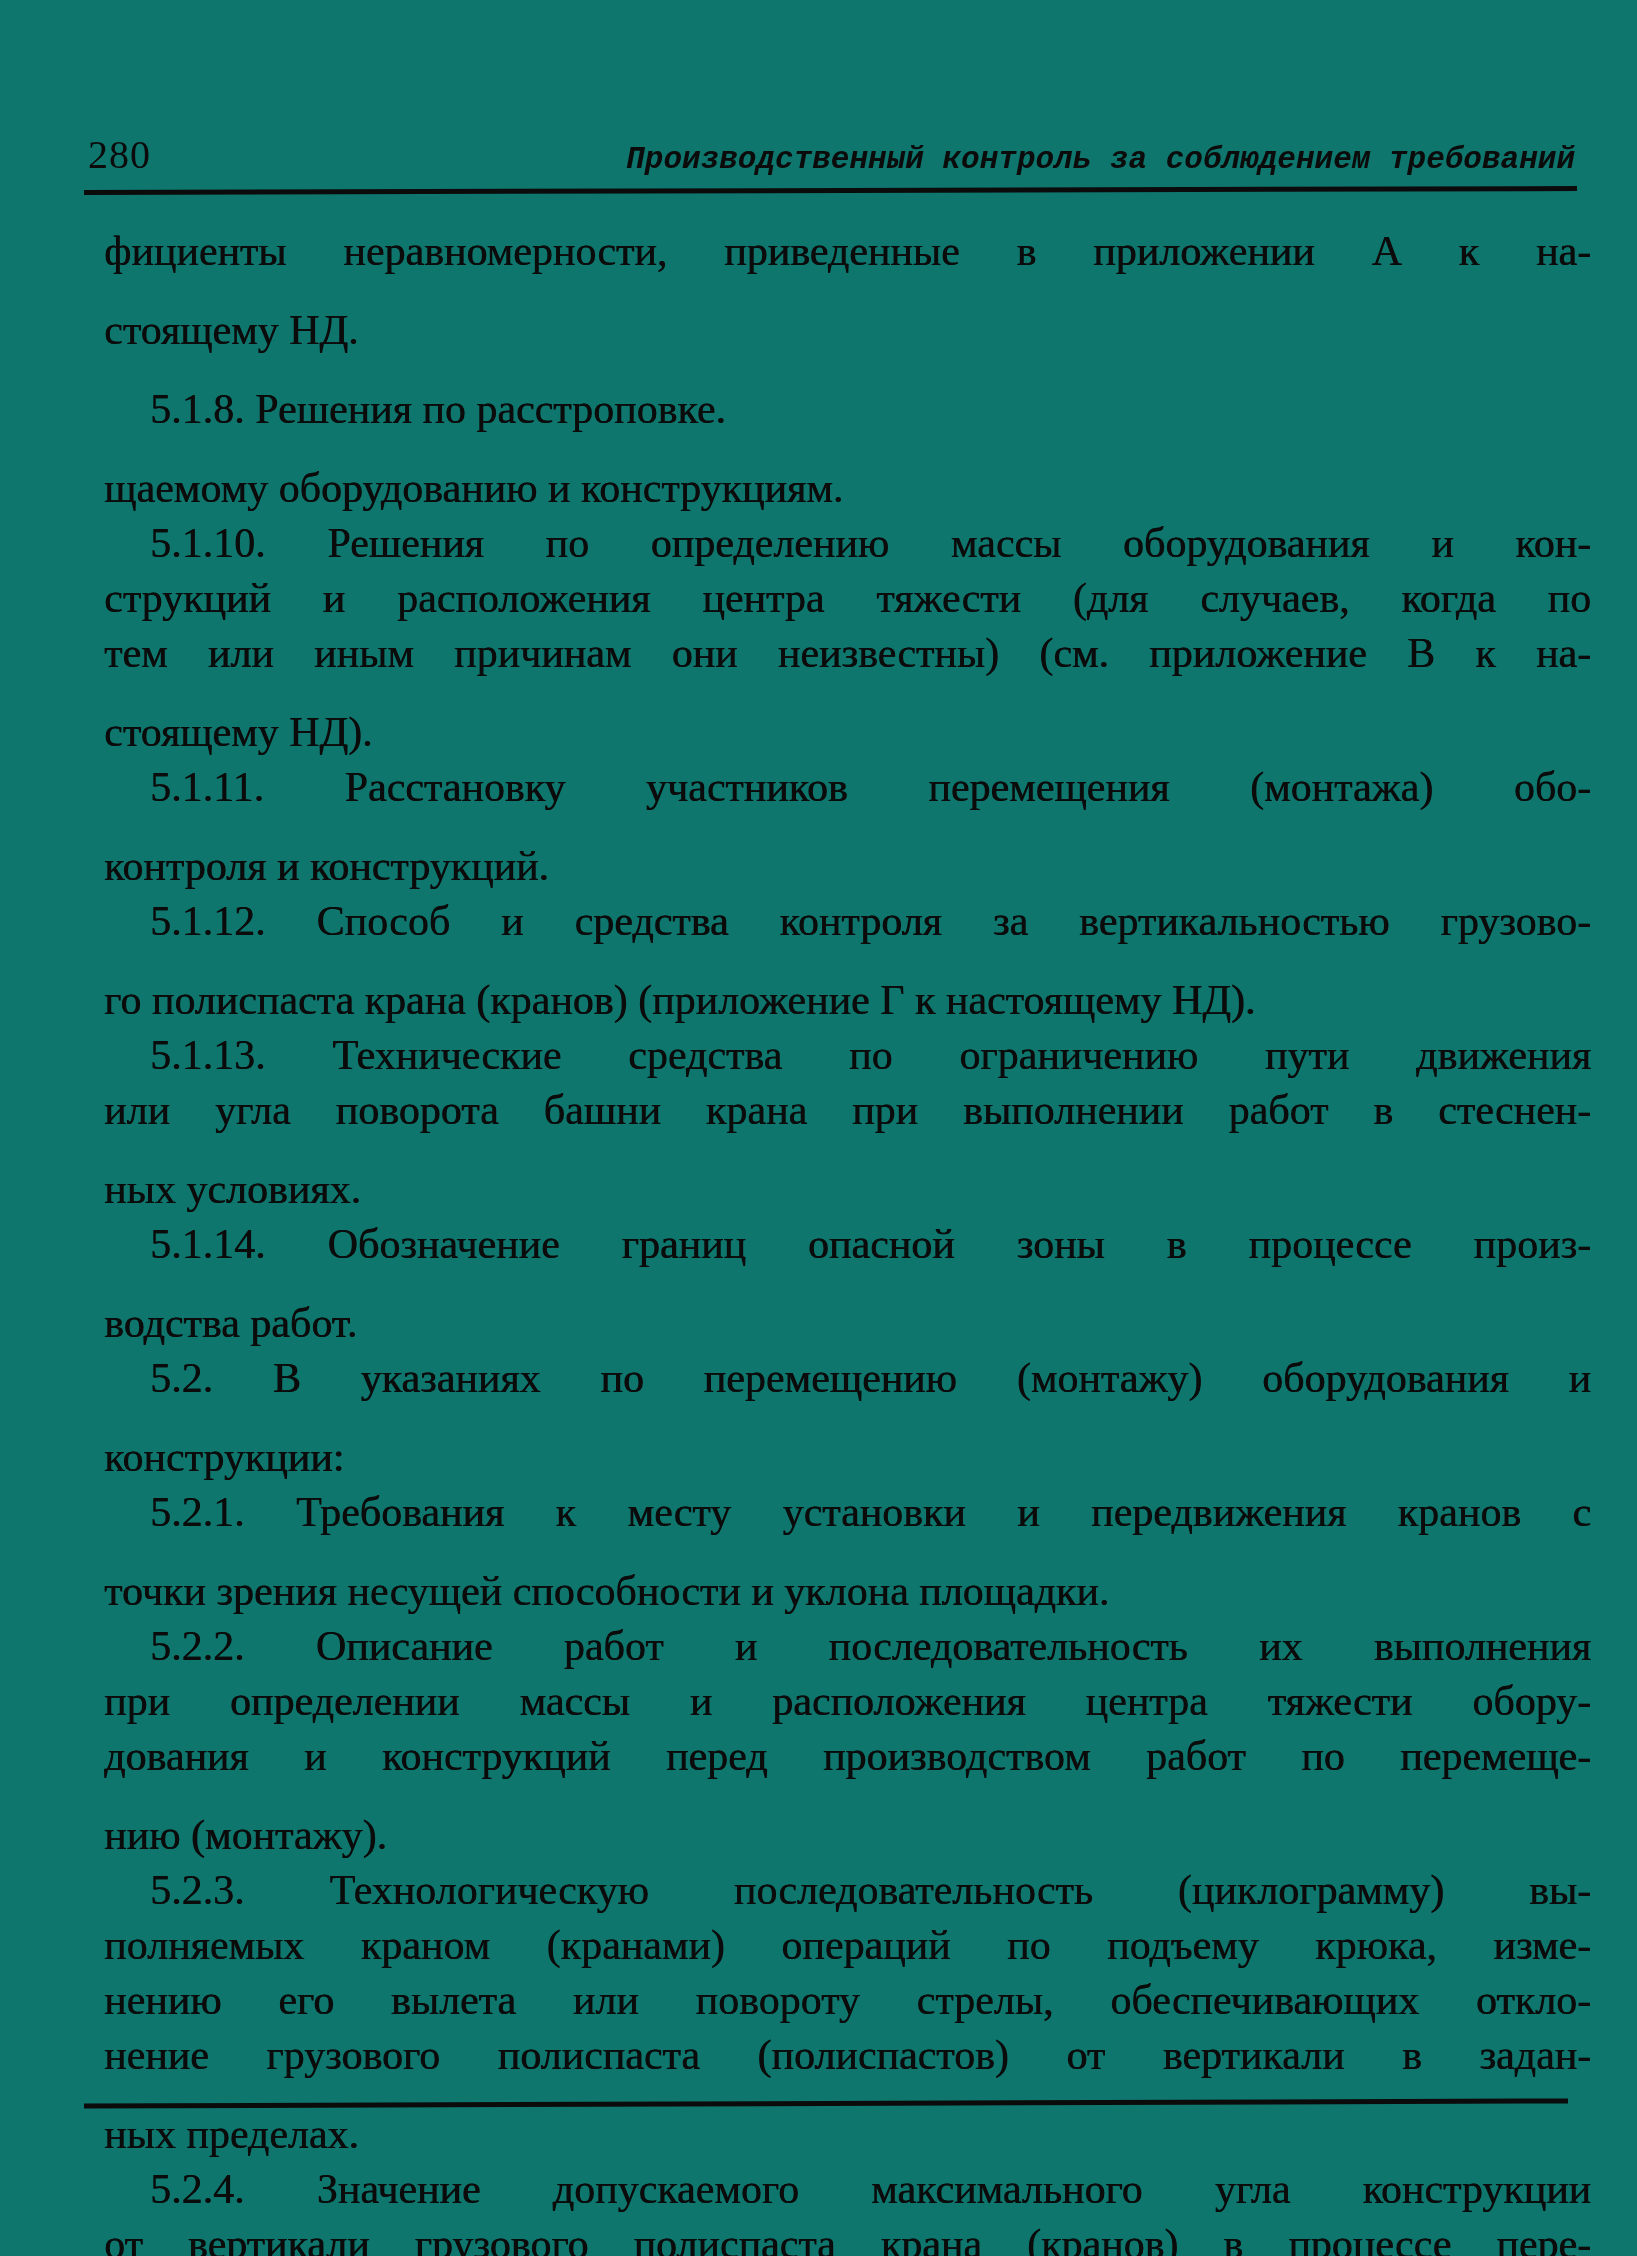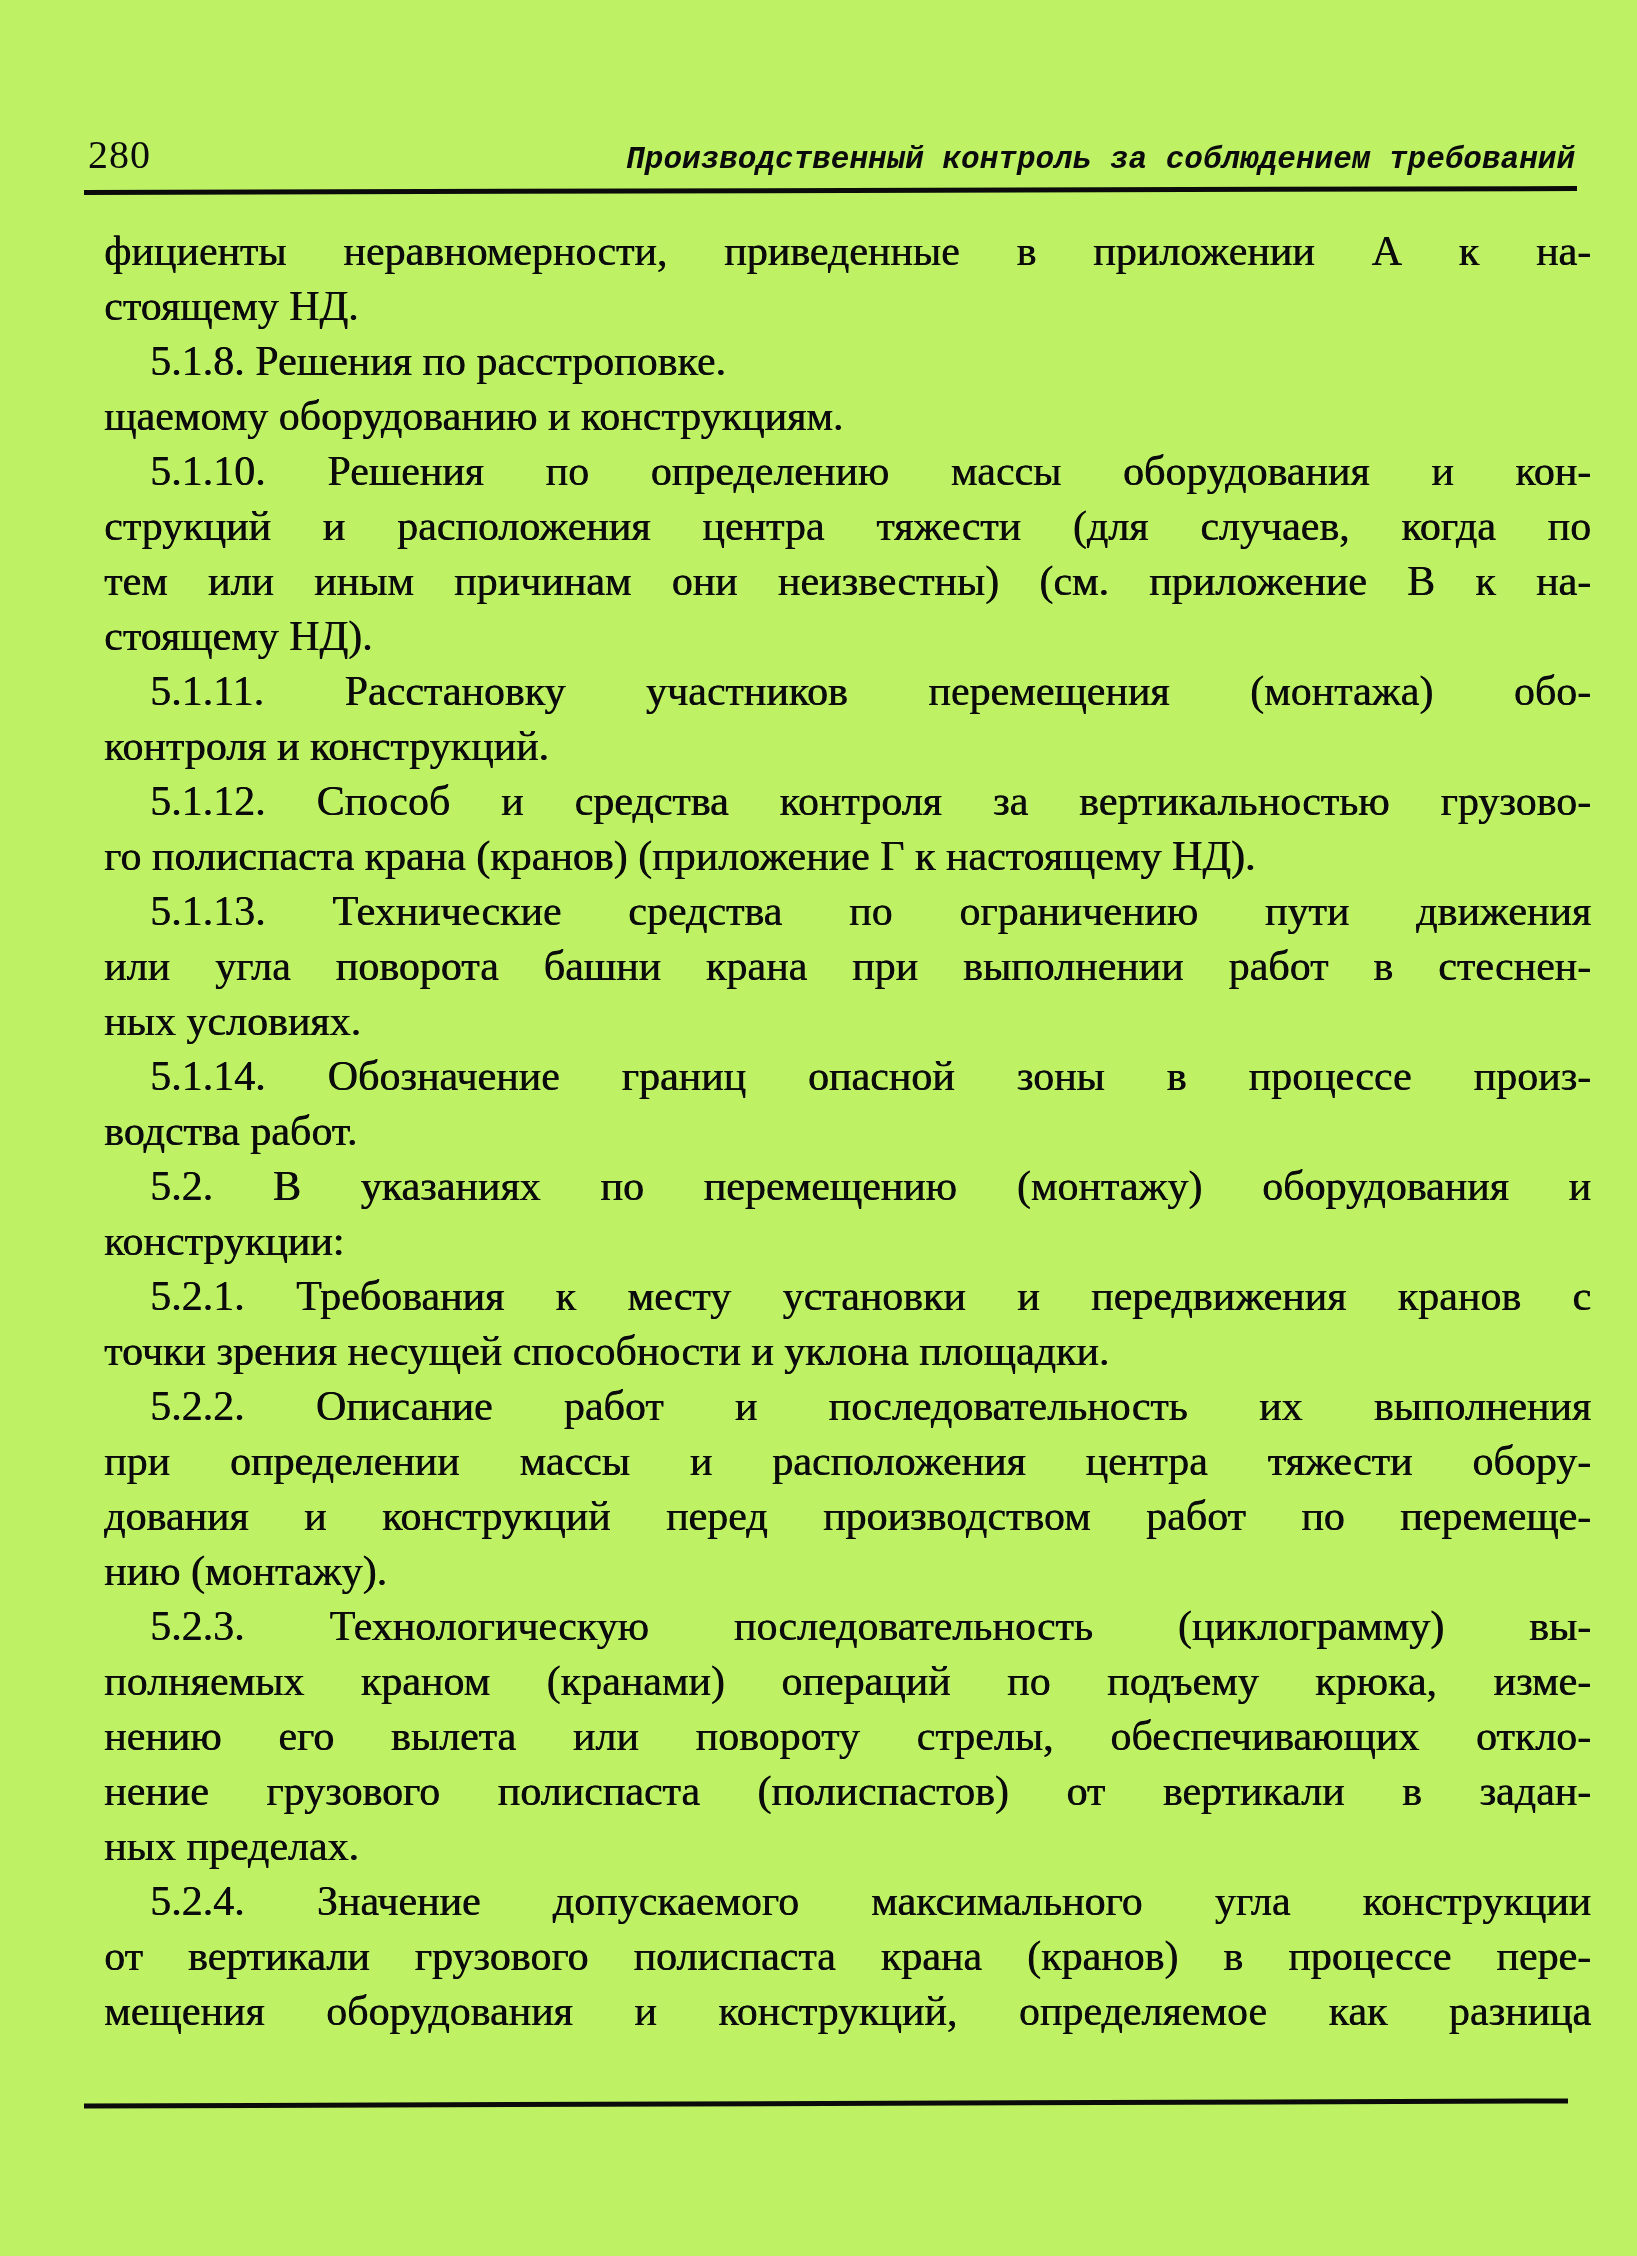--- a/index.html
+++ b/index.html
@@ -4,21 +4,21 @@
 <style>
   html, body {
     margin: 0;
     padding: 0;
     background: #ffffff;
   }
   .page {
     position: relative;
     width: 1637px;
     height: 2257px;
-    background: #bef264;
+    background: #0f766e;
     color: #0b0b0b;
     font-family: "Liberation Serif", "DejaVu Serif", serif;
     overflow: hidden;
   }
   .header {
     position: absolute;
     top: 128px;
     left: 88px;
     width: 1487px;
     height: 54px;
@@ -60,20 +60,21 @@
   .line {
     height: 55px;
     line-height: 55px;
     white-space: nowrap;
     text-align: justify;
     text-align-last: justify;
     overflow: visible;
   }
   .line.end {
     text-align-last: left;
+    margin-top: 24px;
   }
   .line.indent {
     text-indent: 46px;
   }
   .footer-rule {
     position: absolute;
     top: 2101px;
     left: 84px;
     width: 1484px;
     height: 4.8px;

